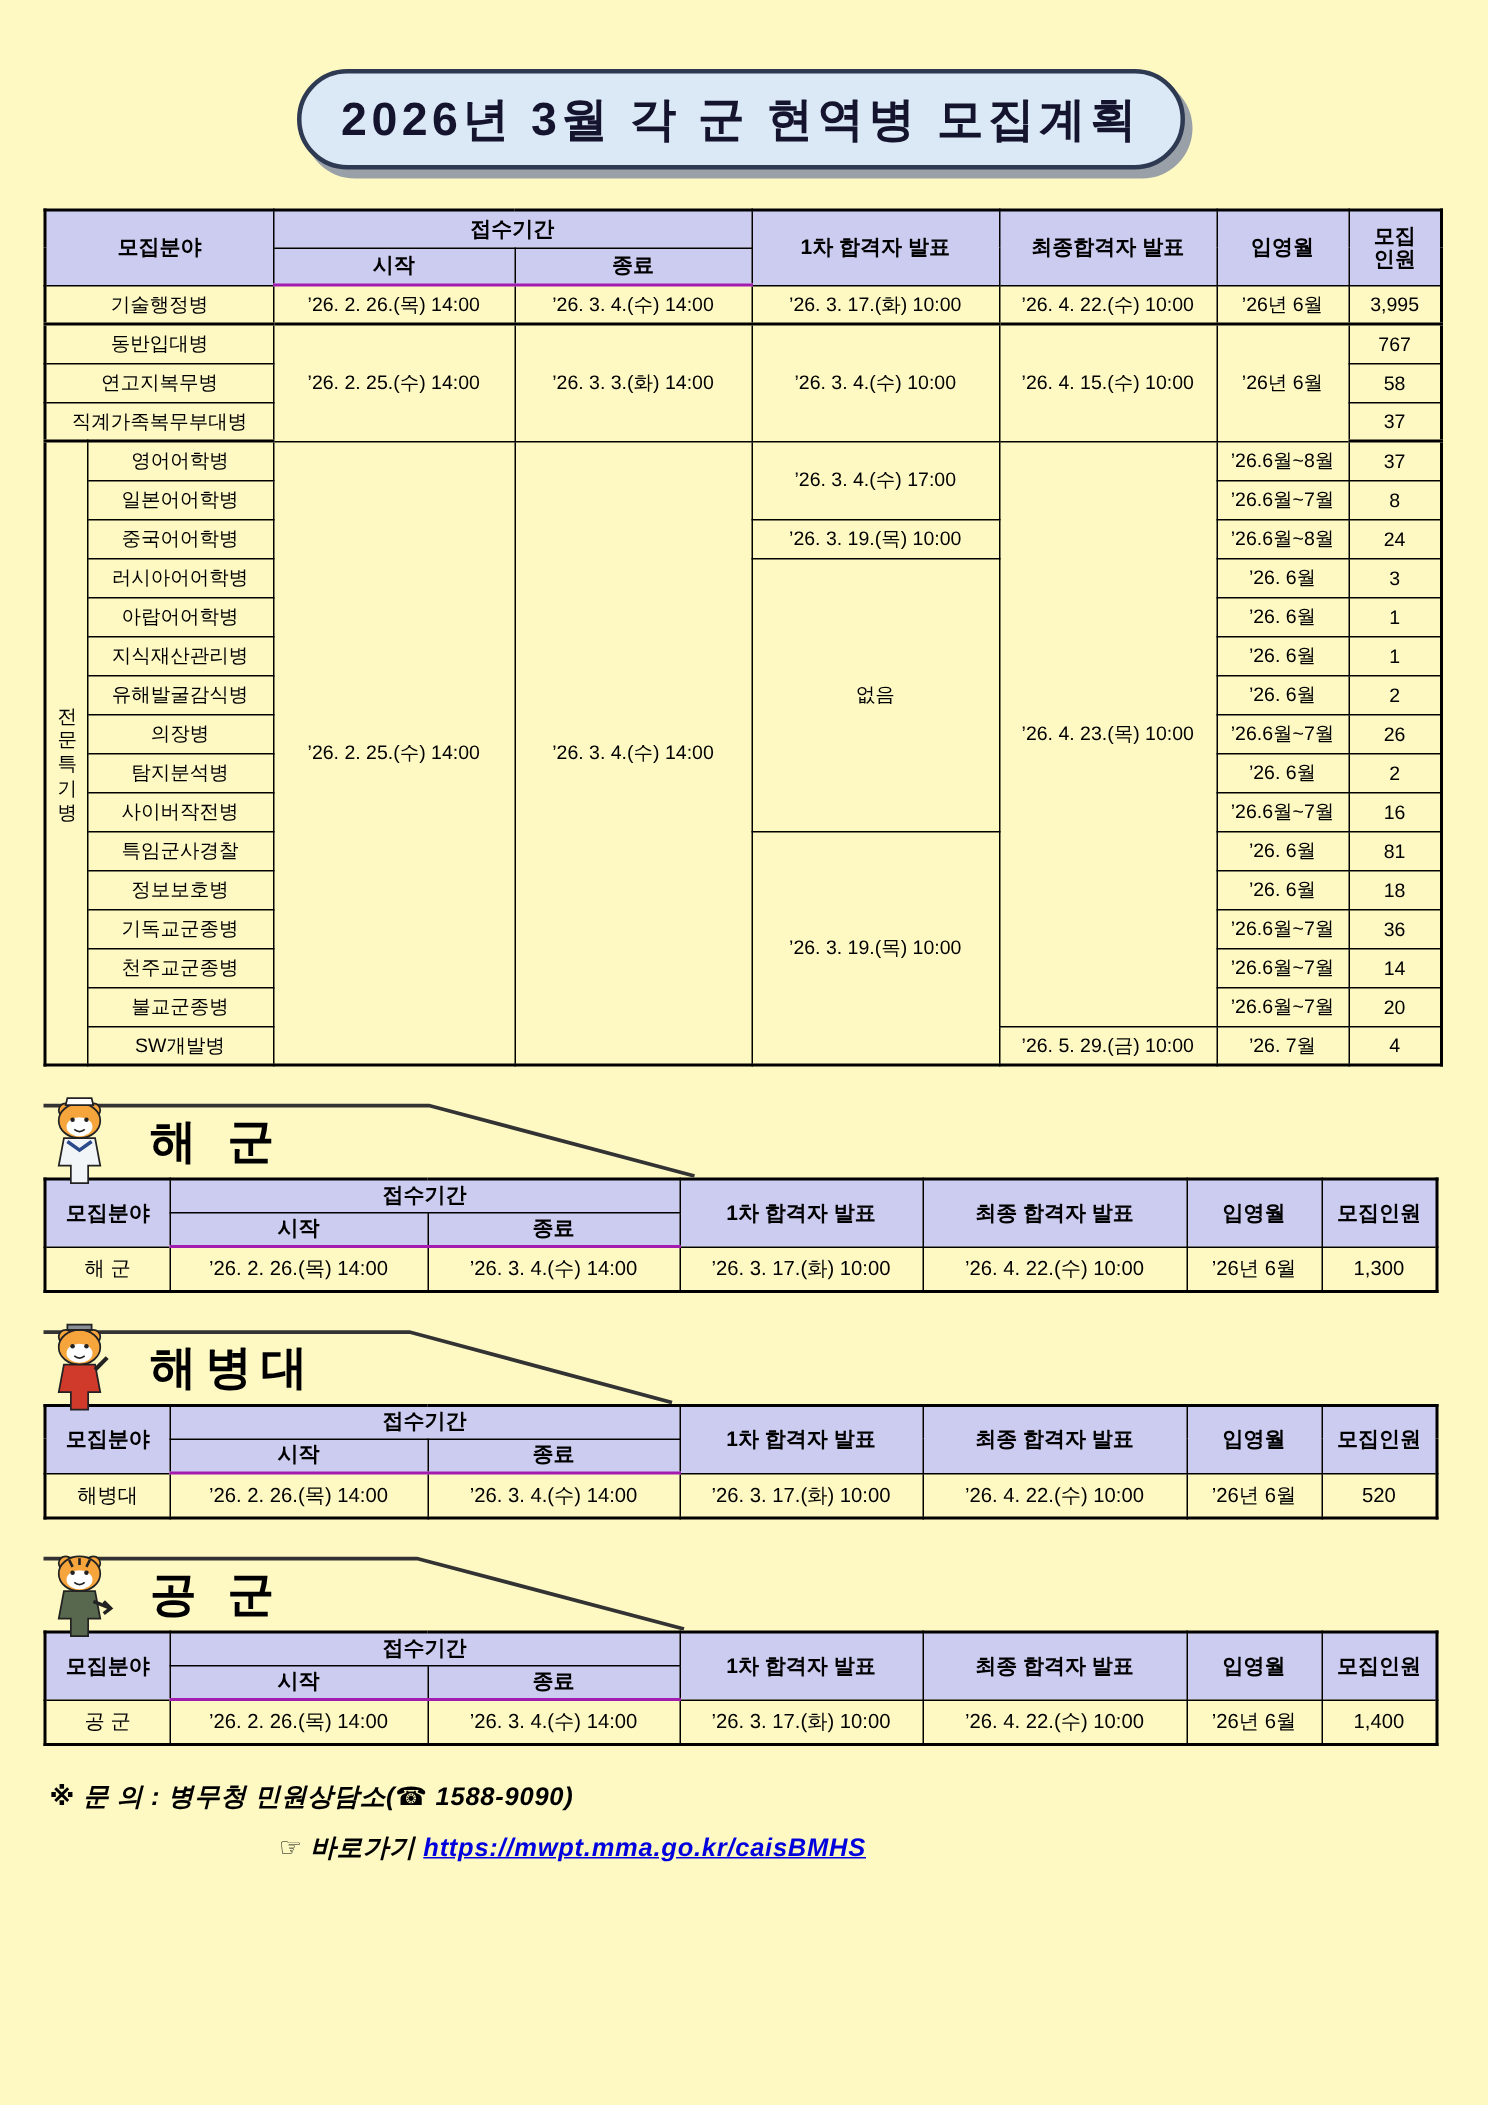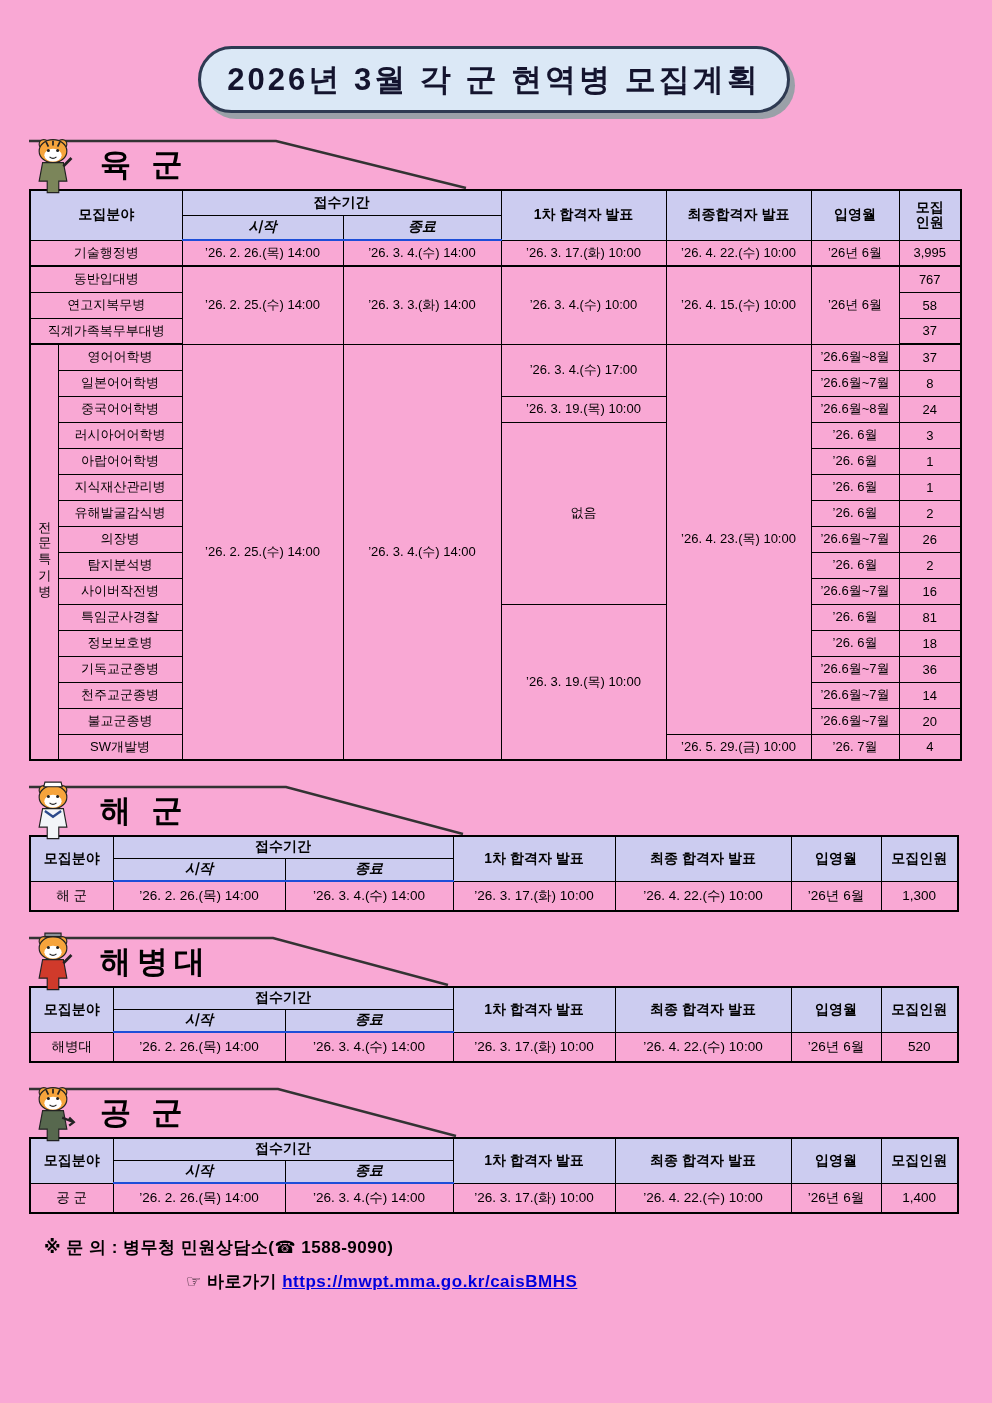--- a/index.html
+++ b/index.html
@@ -1,18 +1,18 @@
 <!DOCTYPE html>
 <html><head>
 <meta charset="utf-8">
 <style>
   * { box-sizing: border-box; }
   html,body { margin:0; padding:0; background:#ffffff; }
   body { font-family:"Liberation Sans","DejaVu Sans",sans-serif; color:#000; }
-  .page { width:992px; height:1403px; position:relative; padding:46px 32px 0 28px; overflow:hidden; background:#f9a8d4; }
+  .page { width:992px; height:1403px; position:relative; padding:46px 32px 0 28px; overflow:hidden; background:#fef9c3; }
 
   
   .title-banner{
     width:592px; height:67px; margin:0 auto 26px auto;
     background:#dbe8f6; border:3px solid #2e3a52; border-radius:36px;
     box-shadow:5px 6px 0 #9aa0a8;
     display:flex; align-items:center; justify-content:center;
     font-size:31px; font-weight:bold; letter-spacing:3px; color:#14142e;
   }
 
@@ -22,76 +22,56 @@
   .banner .mascot{ position:absolute; left:1px; top:-4px; }
   .banner h2{ margin:0; position:absolute; left:72px; top:5px;
     font-size:31px; font-weight:bold; letter-spacing:6px; color:#000; }
   .mt-army{ margin-top:0px; }
   .mt-sec{ margin-top:24px; }
 
   
   table{ border-collapse:collapse; table-layout:fixed; border:2px solid #000; }
   th,td{ border:1px solid #000; text-align:center; vertical-align:middle; padding:0 2px; }
   th{ background:#ccccf0; font-weight:bold; font-size:14px; }
-  thead tr.head-last th{ border-bottom:2px solid #1d4ed8;font-style:italic; }
+  thead tr.head-last th{ border-bottom:2px solid #a21caf; }
   td{ font-size:13px; }
   tr.group-end td{ border-bottom:2px solid #000; }
 
   .army{ width:931px; margin-left:1px; }
   .army thead tr{ height:25px; }
   .army tbody td{ height:26px; }
 
   .mini{ width:928px; margin-left:1px; }
   .mini thead tr.h1{ height:22px; }
   .mini thead tr.h2{ height:23px; }
   .mini tbody td{ height:30px; font-size:13.5px; }
 
   .pre{ white-space:pre-line; line-height:1.12; }
   .vert{
     writing-mode:vertical-rl; text-orientation:upright;
     letter-spacing:3px; font-size:13px; padding:0;
   }
 
   
   .footer{ margin-top:22px; font-size:17px; font-weight:bold; letter-spacing:0.5px; }
-  .footer p{ margin:0 0 11px 16px; }
+  .footer p{ margin:0 0 11px 5px;font-style:italic; }
   .footer p.gap{ margin-top:18px; }
   .footer .indent1{ margin-left:128px; }
   .footer .indent2{ margin-left:158px; }
   .footer a{ color:#0000dd; text-decoration:underline; font-weight:bold; }
 </style>
 </head>
 <body>
 
 <div class="page">
 
   <div class="title-banner">
     <span>2026년 3월 각 군 현역병 모집계획</span>
   </div>
 
-  <div class="banner mt-army">
-    <svg class="lines" width="931" height="50">
-      <polyline points="1,2 248,2 438,49" fill="none" stroke="#333" stroke-width="2.5"></polyline>
-    </svg>
-    <span class="mascot">
-      <svg viewBox="0 0 40 52" width="48" height="60">
-        <circle cx="12" cy="8" r="4" fill="#f6a43c" stroke="#222"></circle>
-          <circle cx="28" cy="8" r="4" fill="#f6a43c" stroke="#222"></circle>
-        <ellipse cx="20" cy="14" rx="12" ry="10" fill="#f6a43c" stroke="#222"></ellipse>
-        <path d="M14 6 l2 4 M20 5 v4 M26 6 l-2 4" stroke="#222" stroke-width="1.5" fill="none"></path>
-        <ellipse cx="20" cy="17.5" rx="7.5" ry="5.5" fill="#fff"></ellipse>
-        <circle cx="16" cy="13.5" r="1.3" fill="#222"></circle>
-          <circle cx="24" cy="13.5" r="1.3" fill="#222"></circle>
-        <path d="M17 19 q3 2.5 6 0" stroke="#222" fill="none"></path>
-        <path d="M11 24 h18 l3 16 h-7 v10 h-10 v-10 h-7 z" fill="#7b855a" stroke="#222"></path>
-        <path d="M29 27 l7 -7" stroke="#222" stroke-width="2.4"></path>
-      </svg>
-    </span>
-    <h2>육 군</h2>
-  </div>
 
   <table class="army">
     <colgroup>
       <col style="width:28px">
         <col style="width:124px">
         <col style="width:161px">
         <col style="width:158px">
       <col style="width:165px">
         <col style="width:145px">
         <col style="width:88px">

